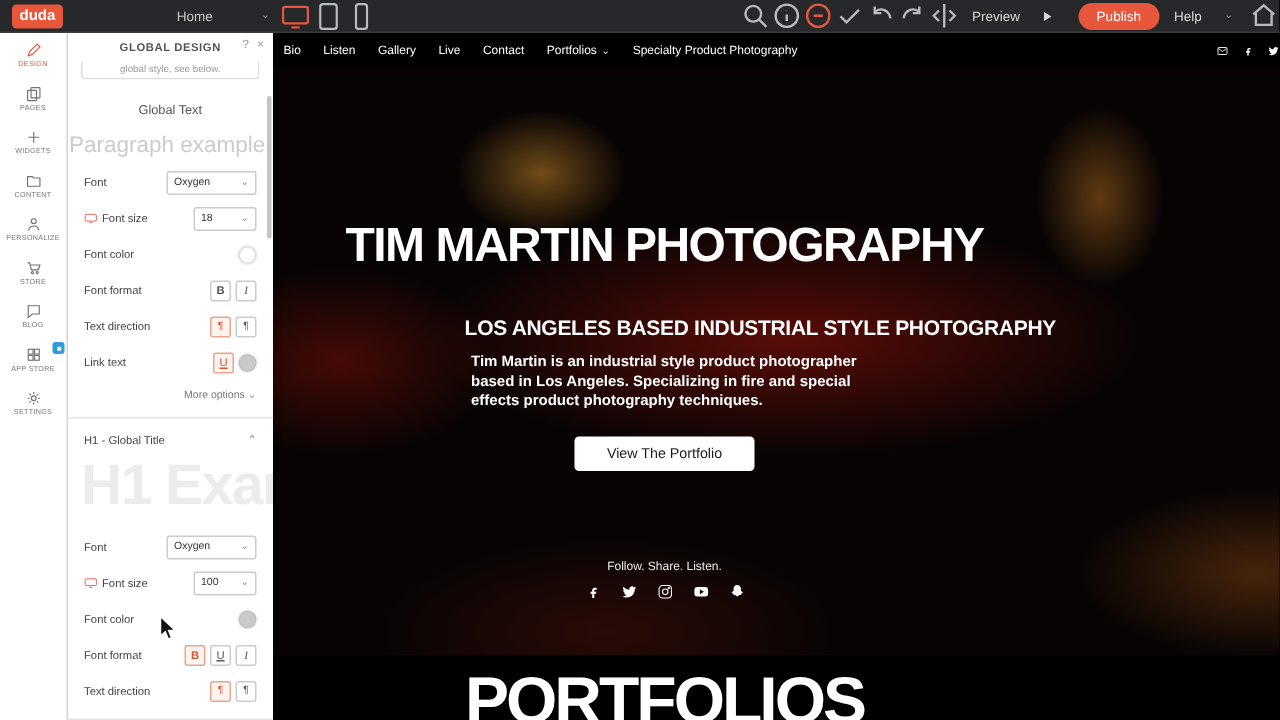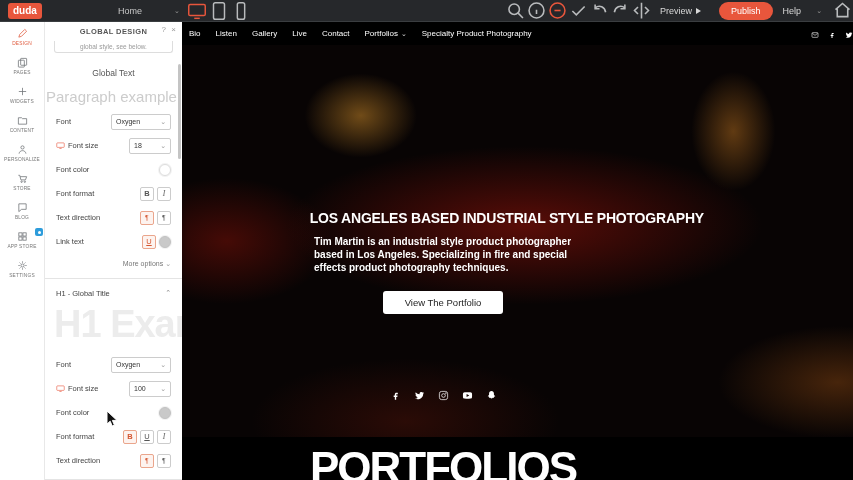--- a/index.html
+++ b/index.html
@@ -11,21 +11,21 @@
   .logo{background:#e8563c;color:#fff;font-weight:bold;font-size:10px;line-height:1;padding:3px 5px;border-radius:3px;margin-left:8px}
   .page-dd{margin-left:76px;width:62px;display:flex;align-items:center;justify-content:space-between;color:#c9c9c9;font-size:9px;cursor:pointer}
   .devices{display:flex;margin-left:6px}
   .dev{width:22px;height:22px;display:flex;align-items:center;justify-content:center}
   .dev svg{stroke:#b9bbbd;fill:none;stroke-width:1.6}
   .dev.active svg{stroke:#e8563c}
   .tb-right{margin-left:auto;display:flex;align-items:center}
   .tb-icon{width:21px;height:22px;display:flex;align-items:center;justify-content:center;cursor:pointer}
   .tb-icon svg{stroke:#b9bbbd;fill:none;stroke-width:1.8}
   .tb-icon.orange svg{stroke:#e8563c}
-  .preview{color:#d8d8d8;font-size:9px;margin:0 8px;display:flex;align-items:center;gap:4px;cursor:pointer}
+  .preview{color:#d8d8d8;font-size:9px;margin:0 8px;display:flex;align-items:center;gap:16px;cursor:pointer}
   .play-tri{width:0;height:0;border-left:5px solid #d8d8d8;border-top:3.5px solid transparent;border-bottom:3.5px solid transparent}
   .publish{background:#e8563c;color:#fff;font-size:9px;padding:4px 12px;border-radius:10px;margin:0 10px;cursor:pointer}
   .help{color:#d8d8d8;font-size:9px;display:flex;align-items:center;gap:15px;margin-right:10px;cursor:pointer}
   .caret{font-size:7px;color:#999;line-height:1}
 
   
   .sidebar{position:absolute;top:22px;left:0;width:45px;bottom:0;background:#fff;z-index:50;border-right:1px solid #e8e8e8}
   .sb-item{height:29px;display:flex;flex-direction:column;align-items:center;justify-content:center;gap:2px;position:relative;cursor:pointer}
   .sb-item svg{width:11px;height:11px;stroke:#6f7377;fill:none;stroke-width:1.7}
   .sb-label{font-size:4.8px;color:#777;letter-spacing:.2px}
@@ -418,23 +418,25 @@
           </svg></span>
       <span><svg viewBox="0 0 24 24">
             <path d="M21.6 7.2a2.5 2.5 0 0 0-1.8-1.8C18.3 5 12 5 12 5s-6.3 0-7.8.4A2.5 2.5 0 0 0 2.4 7.2 26 26 0 0 0 2 12c0 1.6.1 3.2.4 4.8a2.5 2.5 0 0 0 1.8 1.8c1.5.4 7.8.4 7.8.4s6.3 0 7.8-.4a2.5 2.5 0 0 0 1.8-1.8c.3-1.6.4-3.2.4-4.8s-.1-3.2-.4-4.8zM10 15.5v-7l6 3.5z"></path>
           </svg></span>
       <span class="in-txt">in</span>
     </span>
   </div>
 
   <div class="hero">
     <div class="content">
+      <div class="hero-title">TIM MARTIN PHOTOGRAPHY</div>
       <div class="hero-sub">LOS ANGELES BASED INDUSTRIAL STYLE PHOTOGRAPHY</div>
       <div class="hero-para">Tim Martin is an industrial style product photographer based in Los Angeles. Specializing in fire and special effects product photography techniques.</div>
       <div class="hero-btn">View The Portfolio</div>
+      <div class="hero-follow">Follow. Share. Listen.</div>
       <div class="hero-social">
         <span><svg viewBox="0 0 24 24">
               <path d="M14 9h3V6h-3c-2 0-3.5 1.5-3.5 3.5V12H8v3h2.5v6h3v-6H16l.5-3h-3V9.8c0-.5.2-.8.5-.8z"></path>
             </svg></span>
         <span><svg viewBox="0 0 24 24">
               <path d="M22 5.9c-.7.3-1.5.6-2.3.7.8-.5 1.5-1.3 1.8-2.3-.8.5-1.7.8-2.6 1A4.1 4.1 0 0 0 12 8.1c0 .3 0 .6.1.9-3.4-.2-6.4-1.8-8.4-4.3a4.1 4.1 0 0 0 1.3 5.5c-.7 0-1.3-.2-1.9-.5v.1c0 2 1.4 3.6 3.3 4a4.2 4.2 0 0 1-1.9.1 4.1 4.1 0 0 0 3.8 2.9A8.2 8.2 0 0 1 2 18.6a11.6 11.6 0 0 0 6.3 1.8c7.5 0 11.7-6.3 11.7-11.7v-.5c.8-.6 1.5-1.3 2-2.2z"></path>
             </svg></span>
         <span class="stroke-ic"><svg viewBox="0 0 24 24">
               <rect x="3" y="3" width="18" height="18" rx="5"></rect>
               <circle cx="12" cy="12" r="4"></circle>

